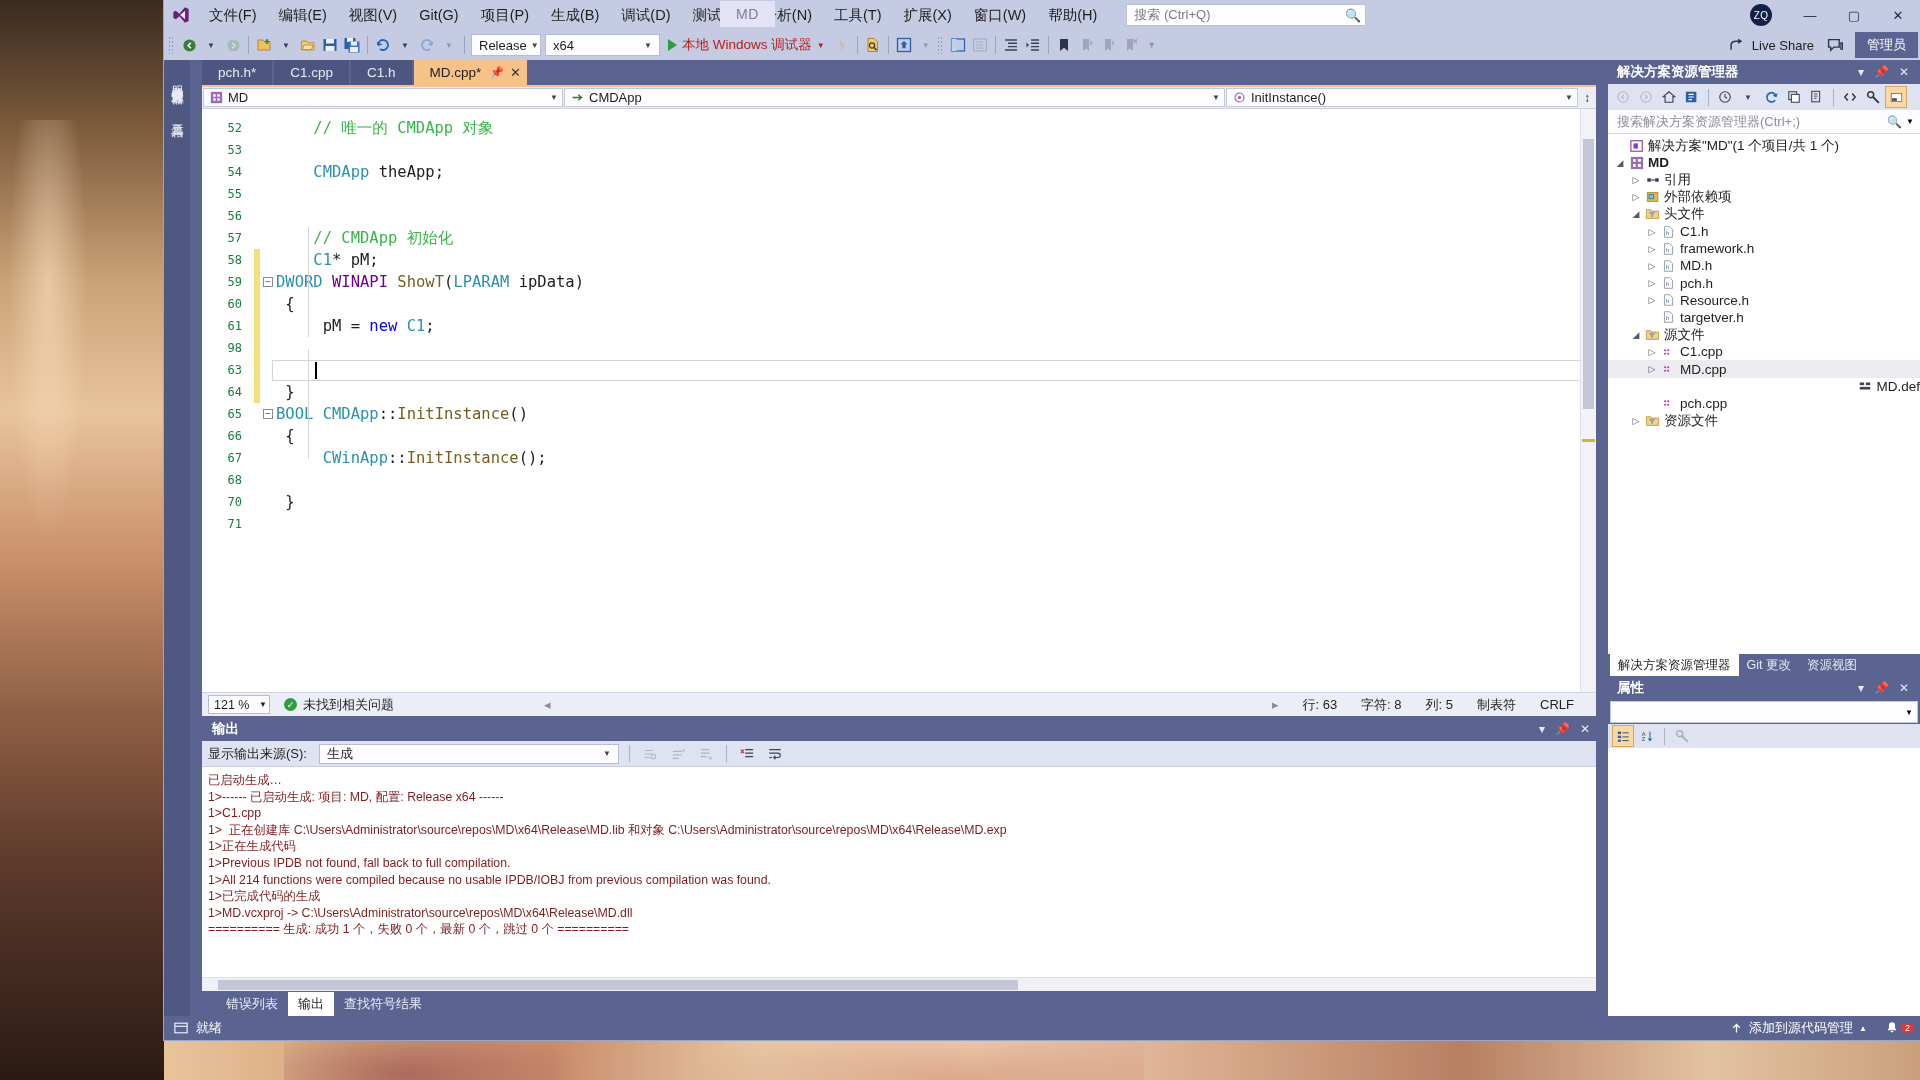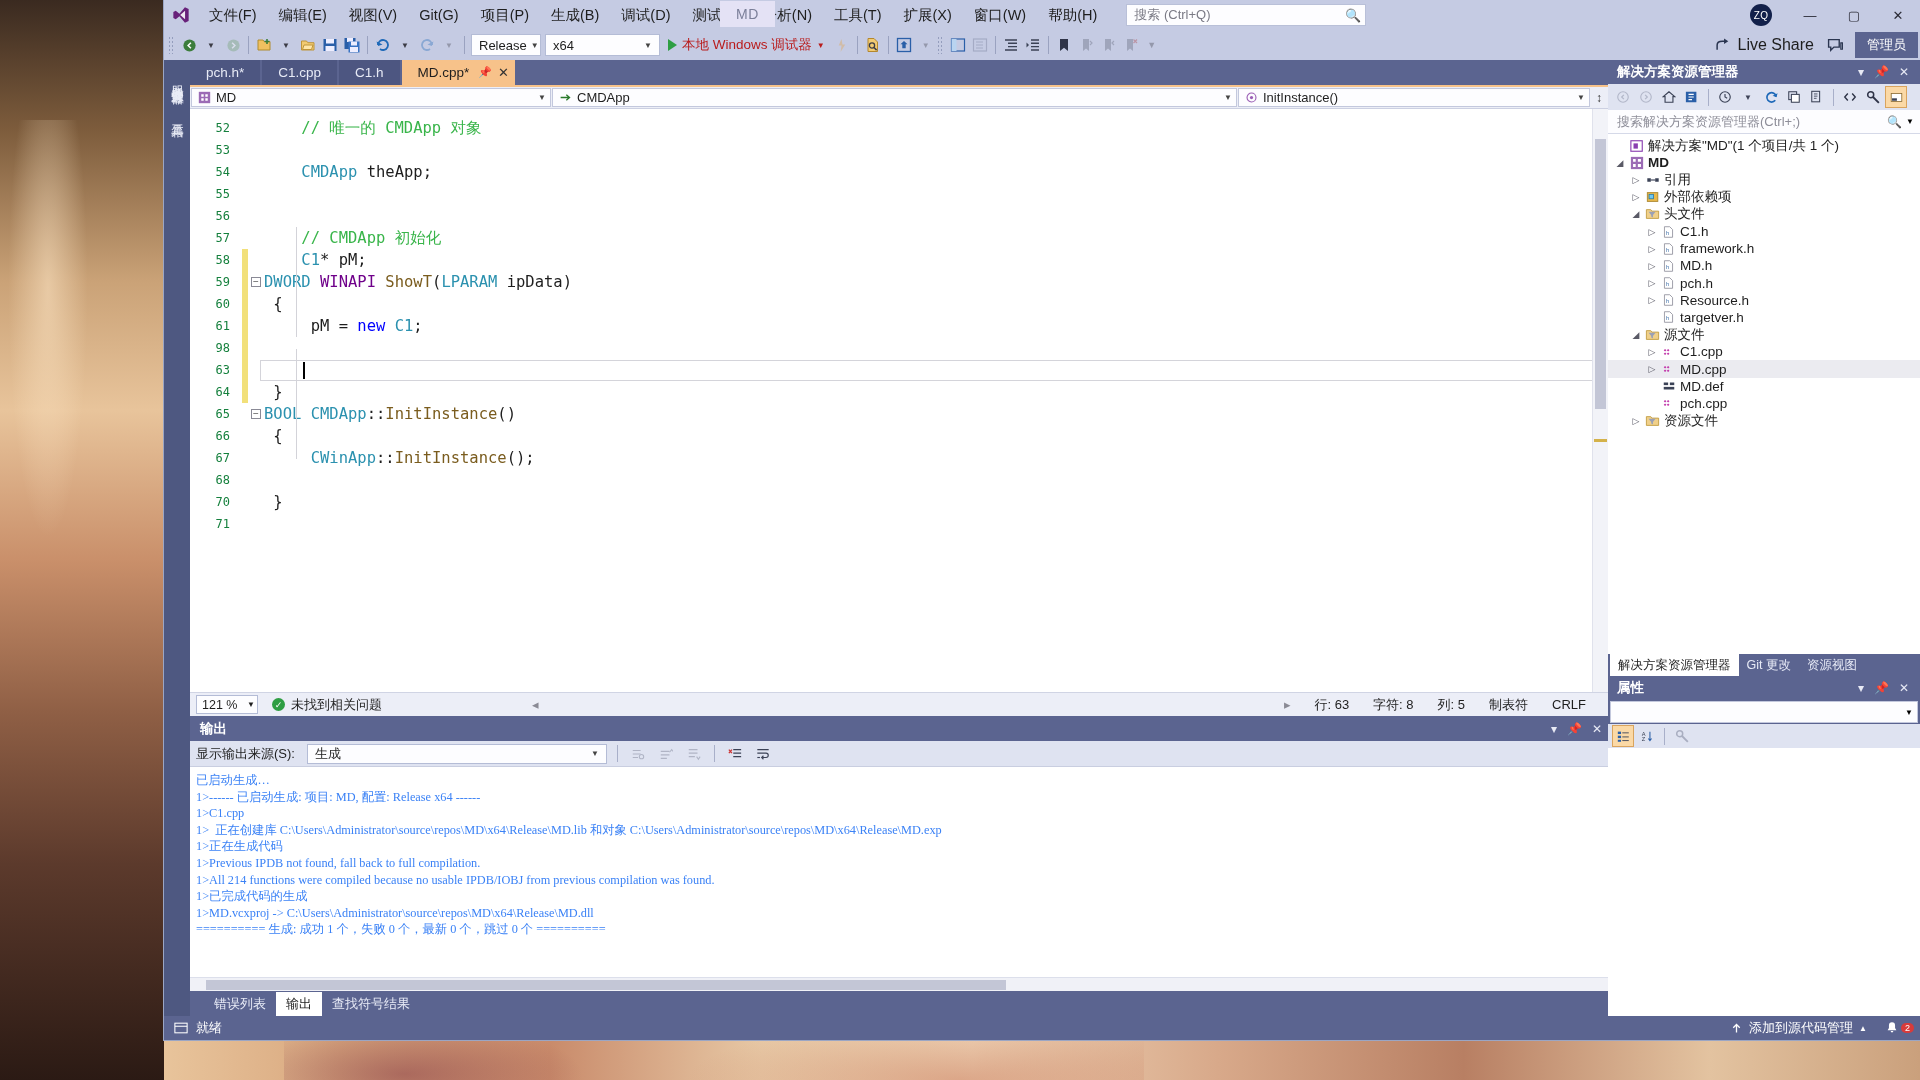--- a/index.html
+++ b/index.html
@@ -77,25 +77,25 @@
      background-image:radial-gradient(#8891b3 1px, transparent 1px);
      background-size:3px 4px;opacity:.8;}
   .combo {
     height:22px;background:#fdfdff;border:1px solid #b4bcd6;display:flex;align-items:center;
     padding:0 3px 0 7px;font-size:13px;color:#1e1e1e;margin:0 2px;
   }
   .combo .cv{flex:1;white-space:nowrap;}
   .combo .car{font-size:8px;color:#444;padding:0 4px;}
   .run-btn{display:flex;align-items:center;gap:5px;padding:0 6px;height:24px;font-size:13.5px;color:#b91c1c;}
   .tri{width:0;height:0;border-left:9px solid #2e9e43;border-top:6px solid transparent;border-bottom:6px solid transparent;}
-  .live-share{margin-left:auto;display:flex;align-items:center;gap:6px;padding:0 10px;height:24px;font-size:16px;color:#1e1e1e;}
+  .live-share{margin-left:auto;display:flex;align-items:center;gap:6px;padding:0 10px;height:24px;font-size:13px;color:#1e1e1e;}
   .admin-badge{background:#5b6490;color:#fff;font-size:13px;padding:4px 12px;margin-right:2px;}
 
   
-  .body { flex:1; display:flex; min-height:0; background:#5b6490; }
+  .body { flex:1; display:flex; min-height:0; background:#5b6490;gap:12px; }
 
   
   .vtabs{width:26px;background:#4e5881;display:flex;flex-direction:column;align-items:center;padding-top:10px;gap:18px;}
   .vtab{writing-mode:vertical-rl;color:#e9ecf7;font-size:12.5px;letter-spacing:1px;padding:6px 2px;}
 
   
   .center{flex:1;display:flex;flex-direction:column;min-width:0;background:#5b6490;}
 
   
   .doctabs{height:25px;flex:0 0 25px;display:flex;align-items:stretch;background:#5b6490;}
@@ -159,21 +159,21 @@
   .out-head{height:25px;flex:0 0 25px;display:flex;align-items:center;padding:0 6px 0 10px;color:#fff;font-size:13.5px;background:#5b6490;}
   .out-head .ttl{font-weight:bold;}
   .out-head .acts{margin-left:auto;display:flex;gap:10px;align-items:center;font-size:12px;color:#e8eaf5;}
   .out-tb{height:26px;flex:0 0 26px;background:#dfe3f1;display:flex;align-items:center;padding:0 6px;gap:4px;border-bottom:1px solid #c9cee0;}
   .out-tb .lbl{font-size:13px;color:#1e1e1e;margin-right:6px;}
   .out-tb .combo{width:300px;height:20px;}
   .out-sep{width:1px;height:17px;background:#a8afc9;margin:0 4px;}
   .out-ic{width:24px;height:21px;display:flex;align-items:center;justify-content:center;font-size:13px;color:#44485c;}
   .out-ic.dim{opacity:.35;}
   .out-body{flex:1;background:#fff;overflow:hidden;position:relative;
-     font-family:Liberation Serif, serif;font-size:12.3px;line-height:16.6px;color:#3b82f6;padding:5px 0 0 6px;}
+     font-family:Liberation Sans, sans-serif;font-size:12.3px;line-height:16.6px;color:#7f1d1d;padding:5px 0 0 6px;}
   .out-body .oline{white-space:pre;height:16.6px;}
   .out-hscroll{height:14px;flex:0 0 14px;background:#f0f1f7;display:flex;align-items:center;border-top:1px solid #dcdfeb;}
   .hthumb{height:10px;background:#c3c6d6;margin-left:16px;}
   .out-tabs{height:25px;flex:0 0 25px;display:flex;align-items:center;background:#5b6490;padding-left:14px;gap:0;}
   .otab{padding:3px 10px;font-size:13px;color:#e7eaf6;}
   .otab.active{background:#fff;color:#1e1e1e;}
 
   
   .rdock{width:312px;flex:0 0 312px;display:flex;flex-direction:column;background:#5b6490;}
   .pane-head{height:24px;flex:0 0 24px;display:flex;align-items:center;padding:0 6px 0 9px;color:#fff;font-size:13.5px;}
@@ -818,21 +818,21 @@
             <span class="tico">
               <svg width="14" height="14" viewBox="0 0 16 16">
                 <path d="M3.5 4.5 5 6 3.5 7.5 2 6z" fill="#c030a8"></path>
                 <path d="M7 4.5 8.5 6 7 7.5 5.5 6z" fill="#c030a8"></path>
                 <path d="M3.5 8.5 5 10l-1.5 1.5L2 10z" fill="#c030a8"></path>
                 <path d="M7 8.5 8.5 10 7 11.5 5.5 10z" fill="#c030a8"></path>
               </svg>
             </span>
             <span>MD.cpp</span>
           </div>
-          <div class="trow" style="padding-left: 36px;">
+          <div class="trow" style="padding-left: 36px; justify-content: flex-end;">
             <span class="tri-c"></span>
             <span class="tico">
               <svg width="14" height="14" viewBox="0 0 16 16">
                 <rect x="2" y="4" width="5" height="3" fill="#3b4256"></rect>
                 <rect x="9" y="4" width="5" height="3" fill="#3b4256"></rect>
                 <rect x="2" y="9" width="12" height="3" fill="#3b4256"></rect>
               </svg>
             </span>
             <span>MD.def</span>
           </div>

